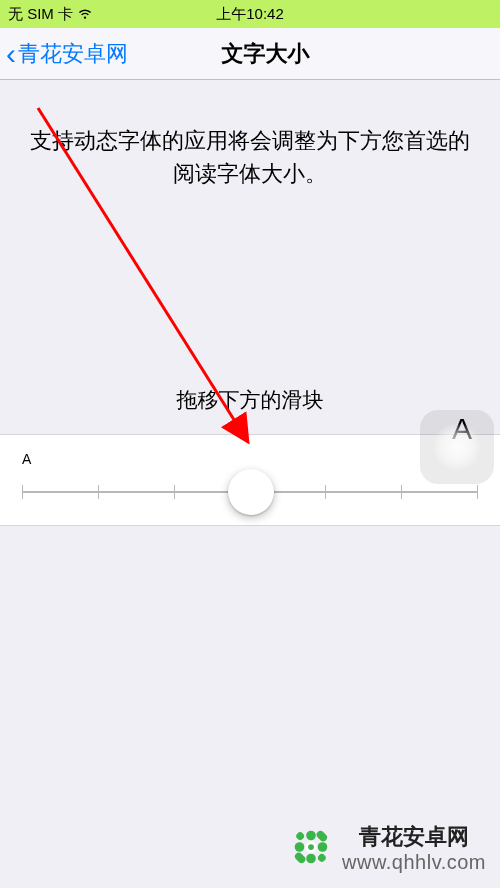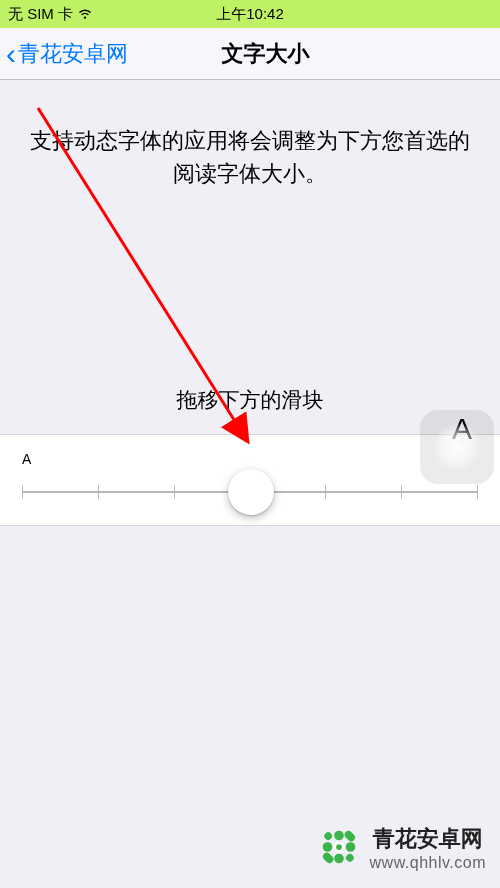--- a/index.html
+++ b/index.html
@@ -139,21 +139,21 @@
       bottom: 14px;
       right: 14px;
       display: flex;
       align-items: center;
       gap: 8px;
       color: #3a3a3a;
     }
     .watermark-logo svg { width: 46px; height: 46px; }
     .wm-text { display: flex; flex-direction: column; line-height: 1.2; text-align: center; }
     .wm-title { font-size: 22px; font-weight: 600; color: #222; }
-    .wm-url { font-size: 16px; color: #666; letter-spacing: .5px; }
+    .wm-url { font-size: 20px; color: #666; letter-spacing: .5px; }
     .lock-svg { width: 14px; height: 14px; }
     .loc-svg { width: 14px; height: 14px; }
     .battery {
       width: 28px; height: 13px;
       border: 1.5px solid #000;
       border-radius: 3px;
       position: relative;
       background: #000;
     }
     .battery::after {

